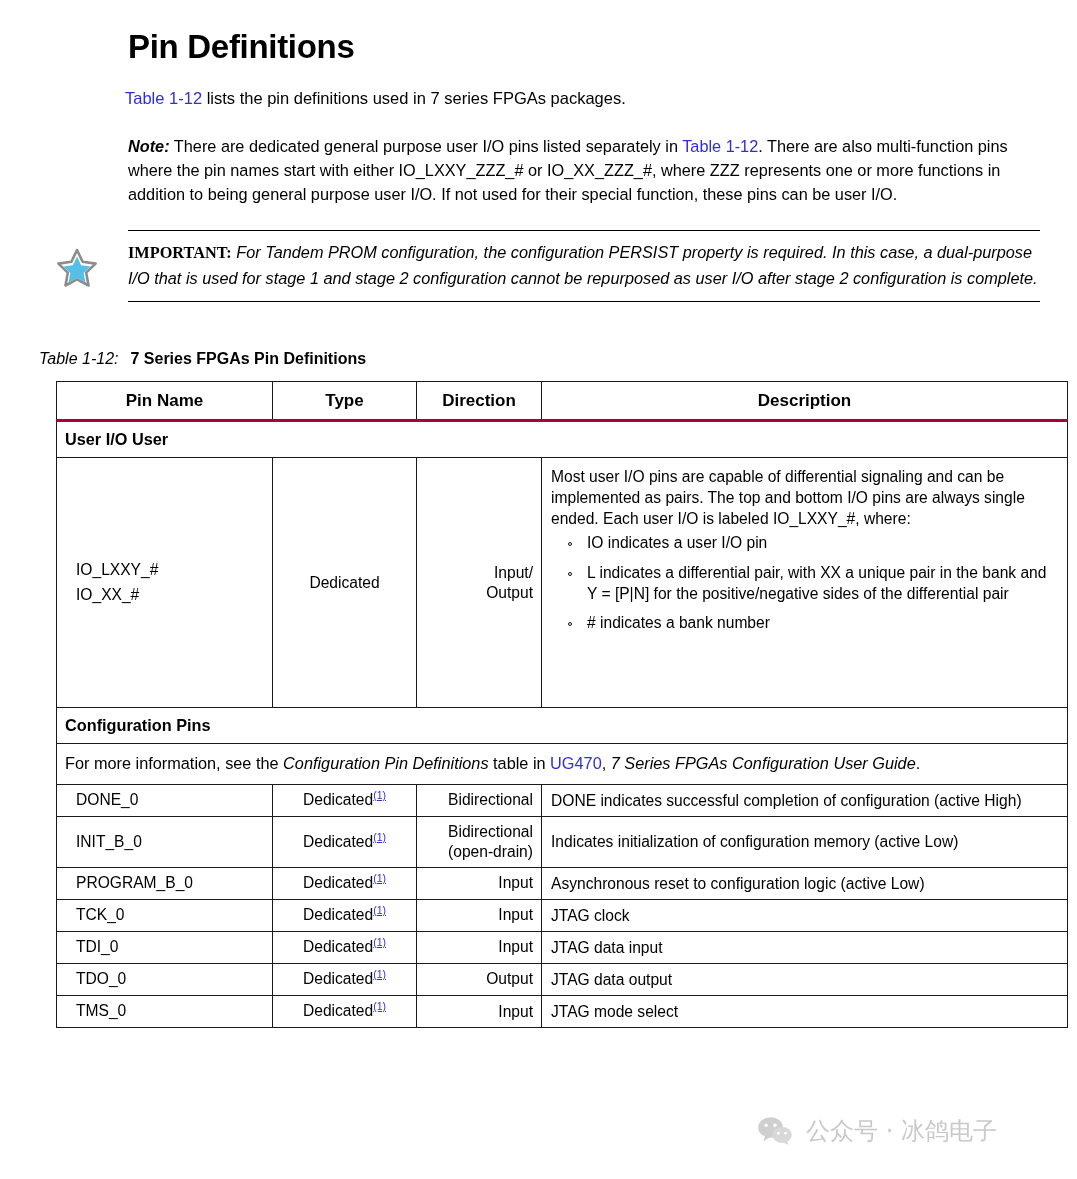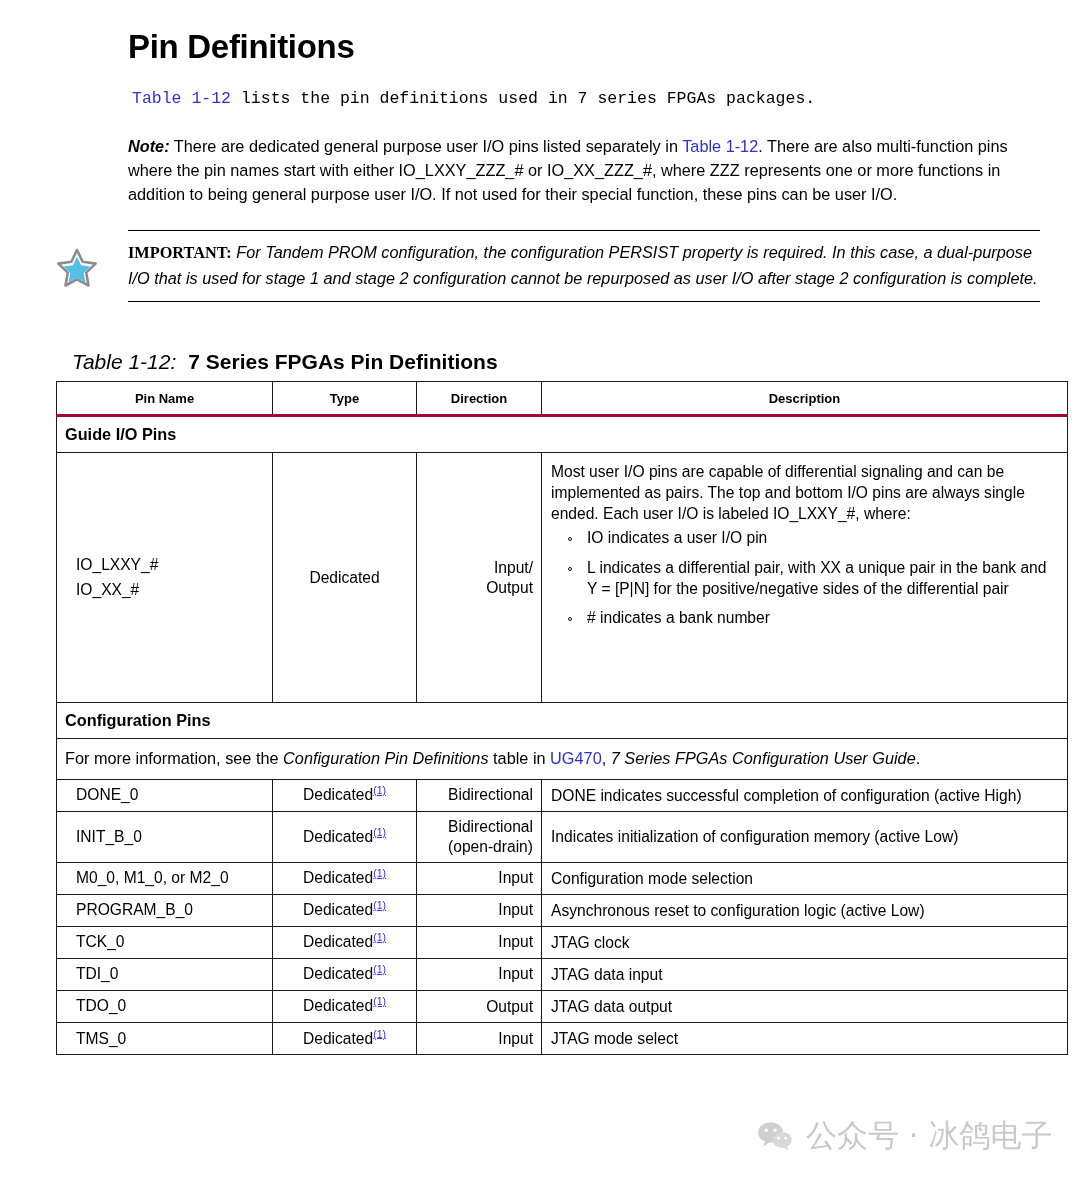--- a/index.html
+++ b/index.html
@@ -29,26 +29,25 @@
     top: 6px;
     font-size: 33px;
     font-weight: bold;
     letter-spacing: -0.3px;
     line-height: 1.15;
   }
 
   
   .intro-para {
     position: absolute;
-    left: 132px;
+    left: 125px;
     top: 70px;
     width: 920px;
     font-size: 16.5px;
     line-height: 1.45;
-    font-family: Liberation Mono, monospace;
   }
 
   
   .note-block {
     position: absolute;
     left: 128px;
     top: 119px;
     width: 920px;
     font-size: 16.3px;
     line-height: 1.47;
@@ -91,23 +90,23 @@
     position: absolute;
     left: 56px;
     top: 247px;
     width: 42px;
     height: 42px;
   }
 
   
   .table-caption {
     position: absolute;
-    left: 72px;
+    left: 39px;
     top: 350px;
-    font-size: 21px;
+    font-size: 16px;
     white-space: nowrap;
   }
   .caption-num {
     font-style: italic;
   }
   .caption-title {
     font-weight: bold;
     margin-left: 12px;
   }
 
@@ -121,21 +120,21 @@
     table-layout: fixed;
     font-size: 15.6px;
   }
   .pin-table td, .pin-table th {
     border: 1px solid #1a1a1a;
     vertical-align: middle;
     padding: 5px 8px;
   }
   .pin-table thead th {
     font-weight: bold;
-    font-size: 13px;
+    font-size: 17px;
     text-align: center;
     padding: 9px 8px 8px 8px;
     border-bottom: 3px solid #a80038;
   }
   .col-name  { width: 216px; }
   .col-type  { width: 144px; }
   .col-dir   { width: 125px; }
   .col-desc  { width: 526px; }
 
   .section-row td {
@@ -196,21 +195,21 @@
 
   
   .watermark {
     position: absolute;
     left: 757px;
     top: 1115px;
     display: flex;
     align-items: center;
     gap: 13px;
     color: #c9c9c9;
-    font-size: 31px;
+    font-size: 24px;
     font-family: "DejaVu Sans", sans-serif;
     pointer-events: none;
     white-space: nowrap;
   }
   .wm-logo { width: 36px; height: 30px; display: block; }
 </style>
 </head>
 <body>
 
 <div class="page">
@@ -246,21 +245,21 @@
     <thead>
       <tr>
         <th>Pin Name</th>
         <th>Type</th>
         <th>Direction</th>
         <th>Description</th>
       </tr>
     </thead>
     <tbody>
       <tr class="section-row">
-        <td colspan="4">Guide I/O Pins</td>
+        <td colspan="4">User I/O User</td>
       </tr>
 
       <tr class="tall-row">
         <td class="c-name">
           <div>IO_LXXY_#</div>
           <div style="margin-top:7px">IO_XX_#</div>
         </td>
         <td class="c-type">Dedicated</td>
         <td class="c-dir">
           <div>Input/</div>
@@ -297,26 +296,20 @@
       <tr>
         <td class="c-name">INIT_B_0</td>
         <td class="c-type"><span>Dedicated</span><a href="#" class="sup-ref">(1)</a></td>
         <td class="c-dir">
             <div>Bidirectional</div>
             <div>(open-drain)</div>
           </td>
         <td class="c-desc">Indicates initialization of configuration memory (active Low)</td>
       </tr>
 
-      <tr>
-        <td class="c-name">M0_0, M1_0, or M2_0</td>
-        <td class="c-type"><span>Dedicated</span><a href="#" class="sup-ref">(1)</a></td>
-        <td class="c-dir">Input</td>
-        <td class="c-desc">Configuration mode selection</td>
-      </tr>
 
       <tr>
         <td class="c-name">PROGRAM_B_0</td>
         <td class="c-type"><span>Dedicated</span><a href="#" class="sup-ref">(1)</a></td>
         <td class="c-dir">Input</td>
         <td class="c-desc">Asynchronous reset to configuration logic (active Low)</td>
       </tr>
 
       <tr>
         <td class="c-name">TCK_0</td>

